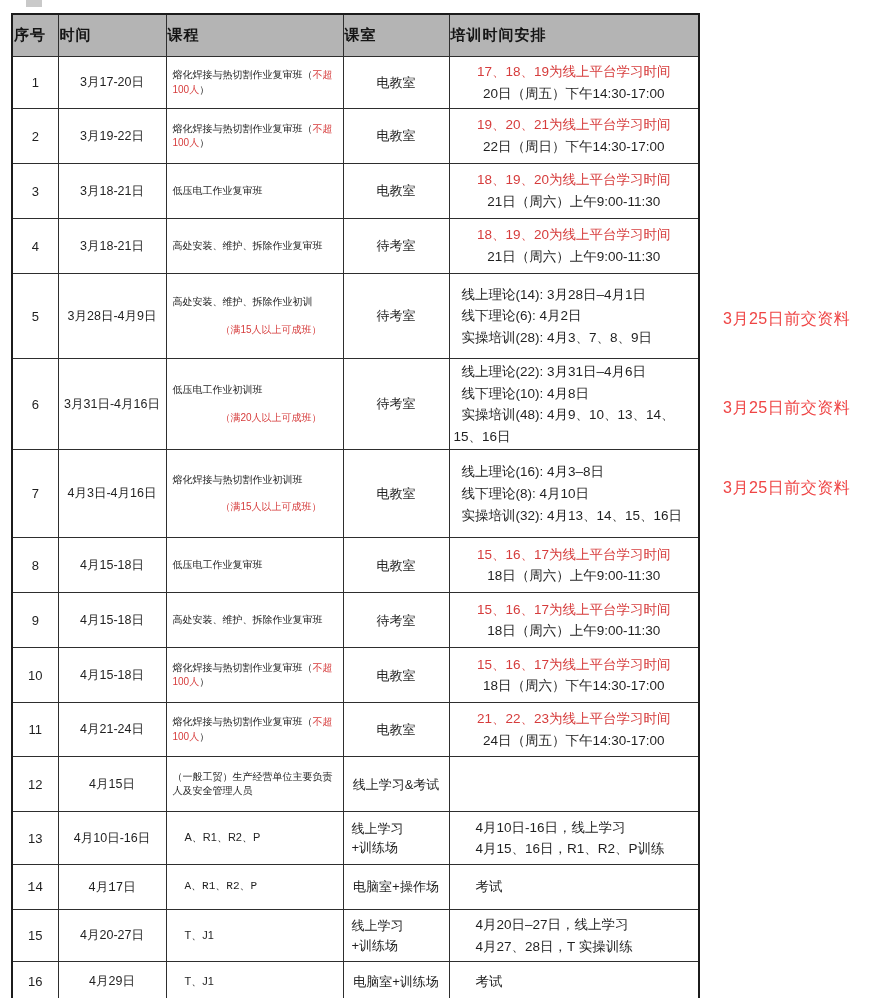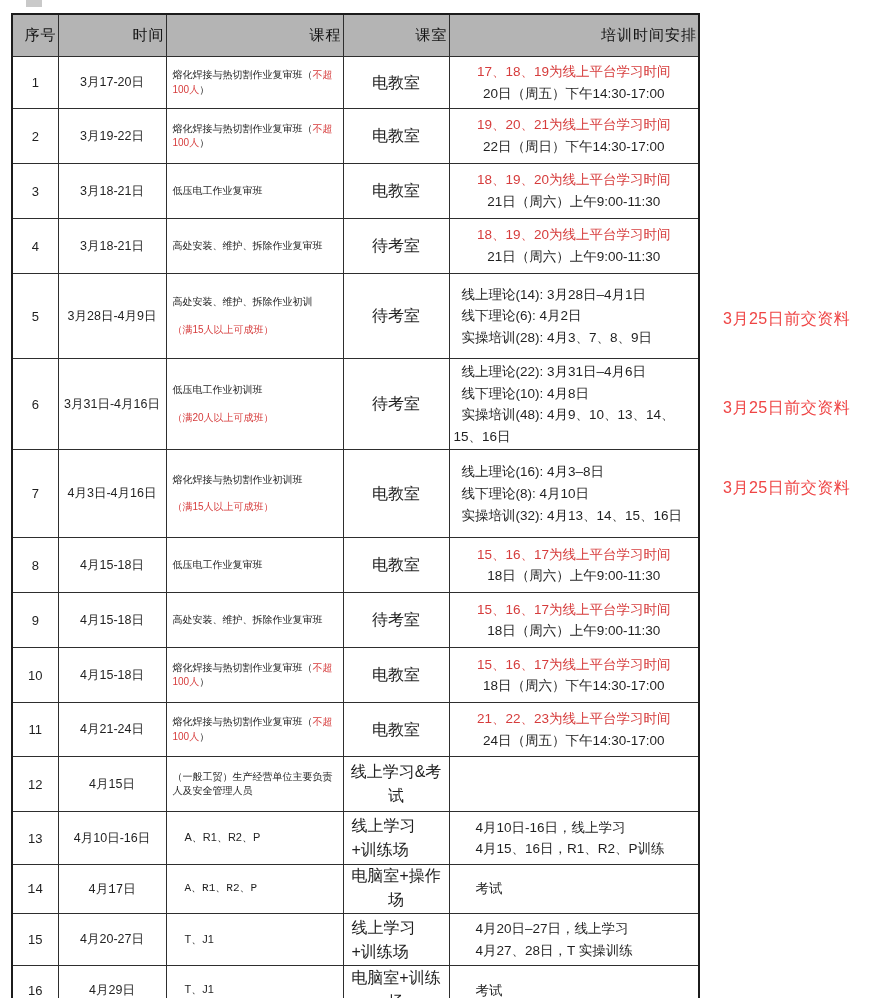--- a/index.html
+++ b/index.html
@@ -9,29 +9,29 @@
     -webkit-font-smoothing:antialiased;
   }
   .artifact{position:absolute;left:26px;top:0;width:16px;height:7px;background:#c9c9c9;}
   table.sched{
     position:absolute;left:11px;top:13px;width:687px;
     border-collapse:collapse;table-layout:fixed;
     border:2px solid #1c1c1c;
   }
   th,td{border:1px solid #2e2e2e;overflow:hidden;}
   thead th{
-    background:#b4b4b4;height:39px;font-size:15px;font-weight:normal;
-    color:#141414;text-align:right;letter-spacing:1px;
+    background:#b4b4b4;height:39px;font-size:15px;font-weight:bold;
+    color:#141414;text-align:left;letter-spacing:1px;
   }
   td.no{text-align:center;font-size:13px;}
   td.time{text-align:center;font-size:12.5px;white-space:nowrap;}
   td.course{font-size:10px;padding:4px 6px;line-height:1.45;}
   td.course.pad{padding-left:18px;font-size:11px;}
-  .course-note{margin-top:13px;}
-  td.room{text-align:center;font-size:16px;line-height:1.5;padding:0 2px;}
+  .course-note{margin-top:13px;margin-left:48px;}
+  td.room{text-align:center;font-size:13px;line-height:1.5;padding:0 2px;}
   td.room.left{text-align:left;padding-left:8px;}
   td.schedcell{font-size:13.5px;line-height:1.6;padding:2px 4px;}
   td.schedcell.sc{text-align:center;}
   td.schedcell.sl{text-align:left;}
   td.schedcell.sl .sched-line{text-indent:8px;}
   td.schedcell.sl2{text-align:left;padding-left:26px;margin-left:38px;}
   .red{color:#d63c3c;}
   .k{color:#1f1f1f;}
   .margin-note{
     position:absolute;left:723px;font-size:16px;color:#ef4444;

